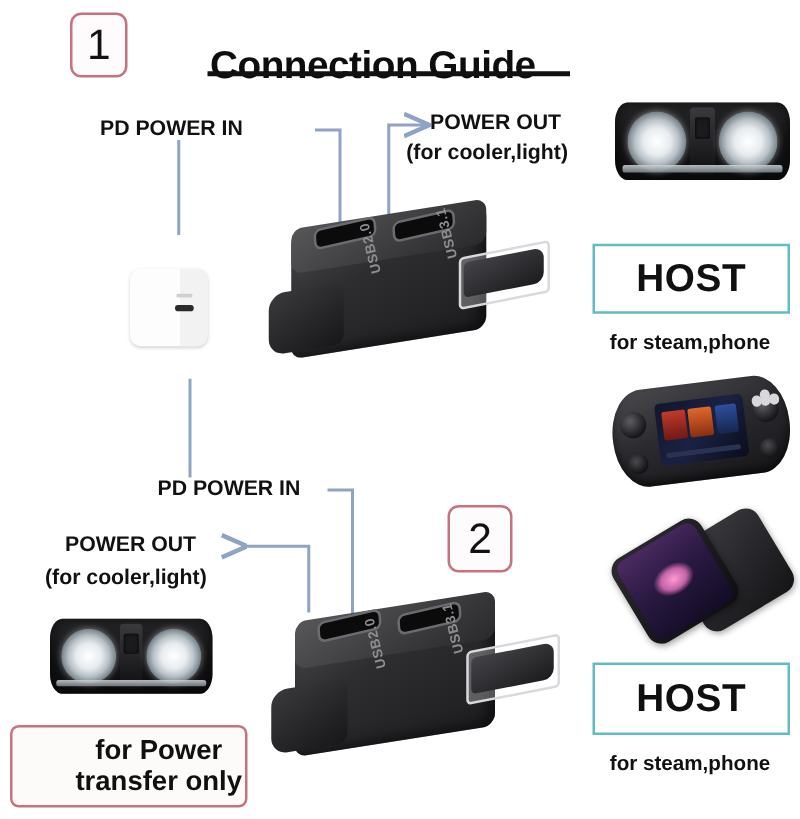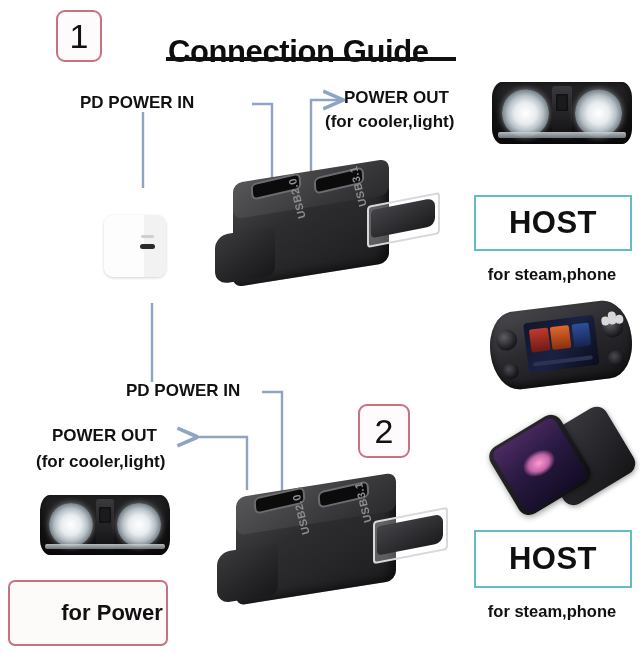--- a/index.html
+++ b/index.html
@@ -337,22 +337,23 @@
     <span>2</span>
   </div>
 
   <div class="cooler" style="left:40px;top:495px;width:130px;height:60px;">
     <div class="fan l"></div>
     <div class="spine"></div>
     <div class="fan r"></div>
     <div class="bar"></div>
   </div>
 
-  <div class="abs note-box" style="left:8px;top:580px;width:160px;height:66px;padding-left:48px;">
+  <div class="abs note-box" style="left:8px;top:580px;width:190px;height:66px;padding-left:48px;">
     <span>for Power</span>
+    <span>transfer only</span>
   </div>
 
   <div class="adapter" style="left:212px;top:482px;width:236px;height:146px;">
     <div class="body"></div>
     <div class="top"></div>
     <div class="port p1"></div>
     <div class="port p2"></div>
     <div class="tail"></div>
     <div class="plugshell"></div>
     <div class="plug"></div>

